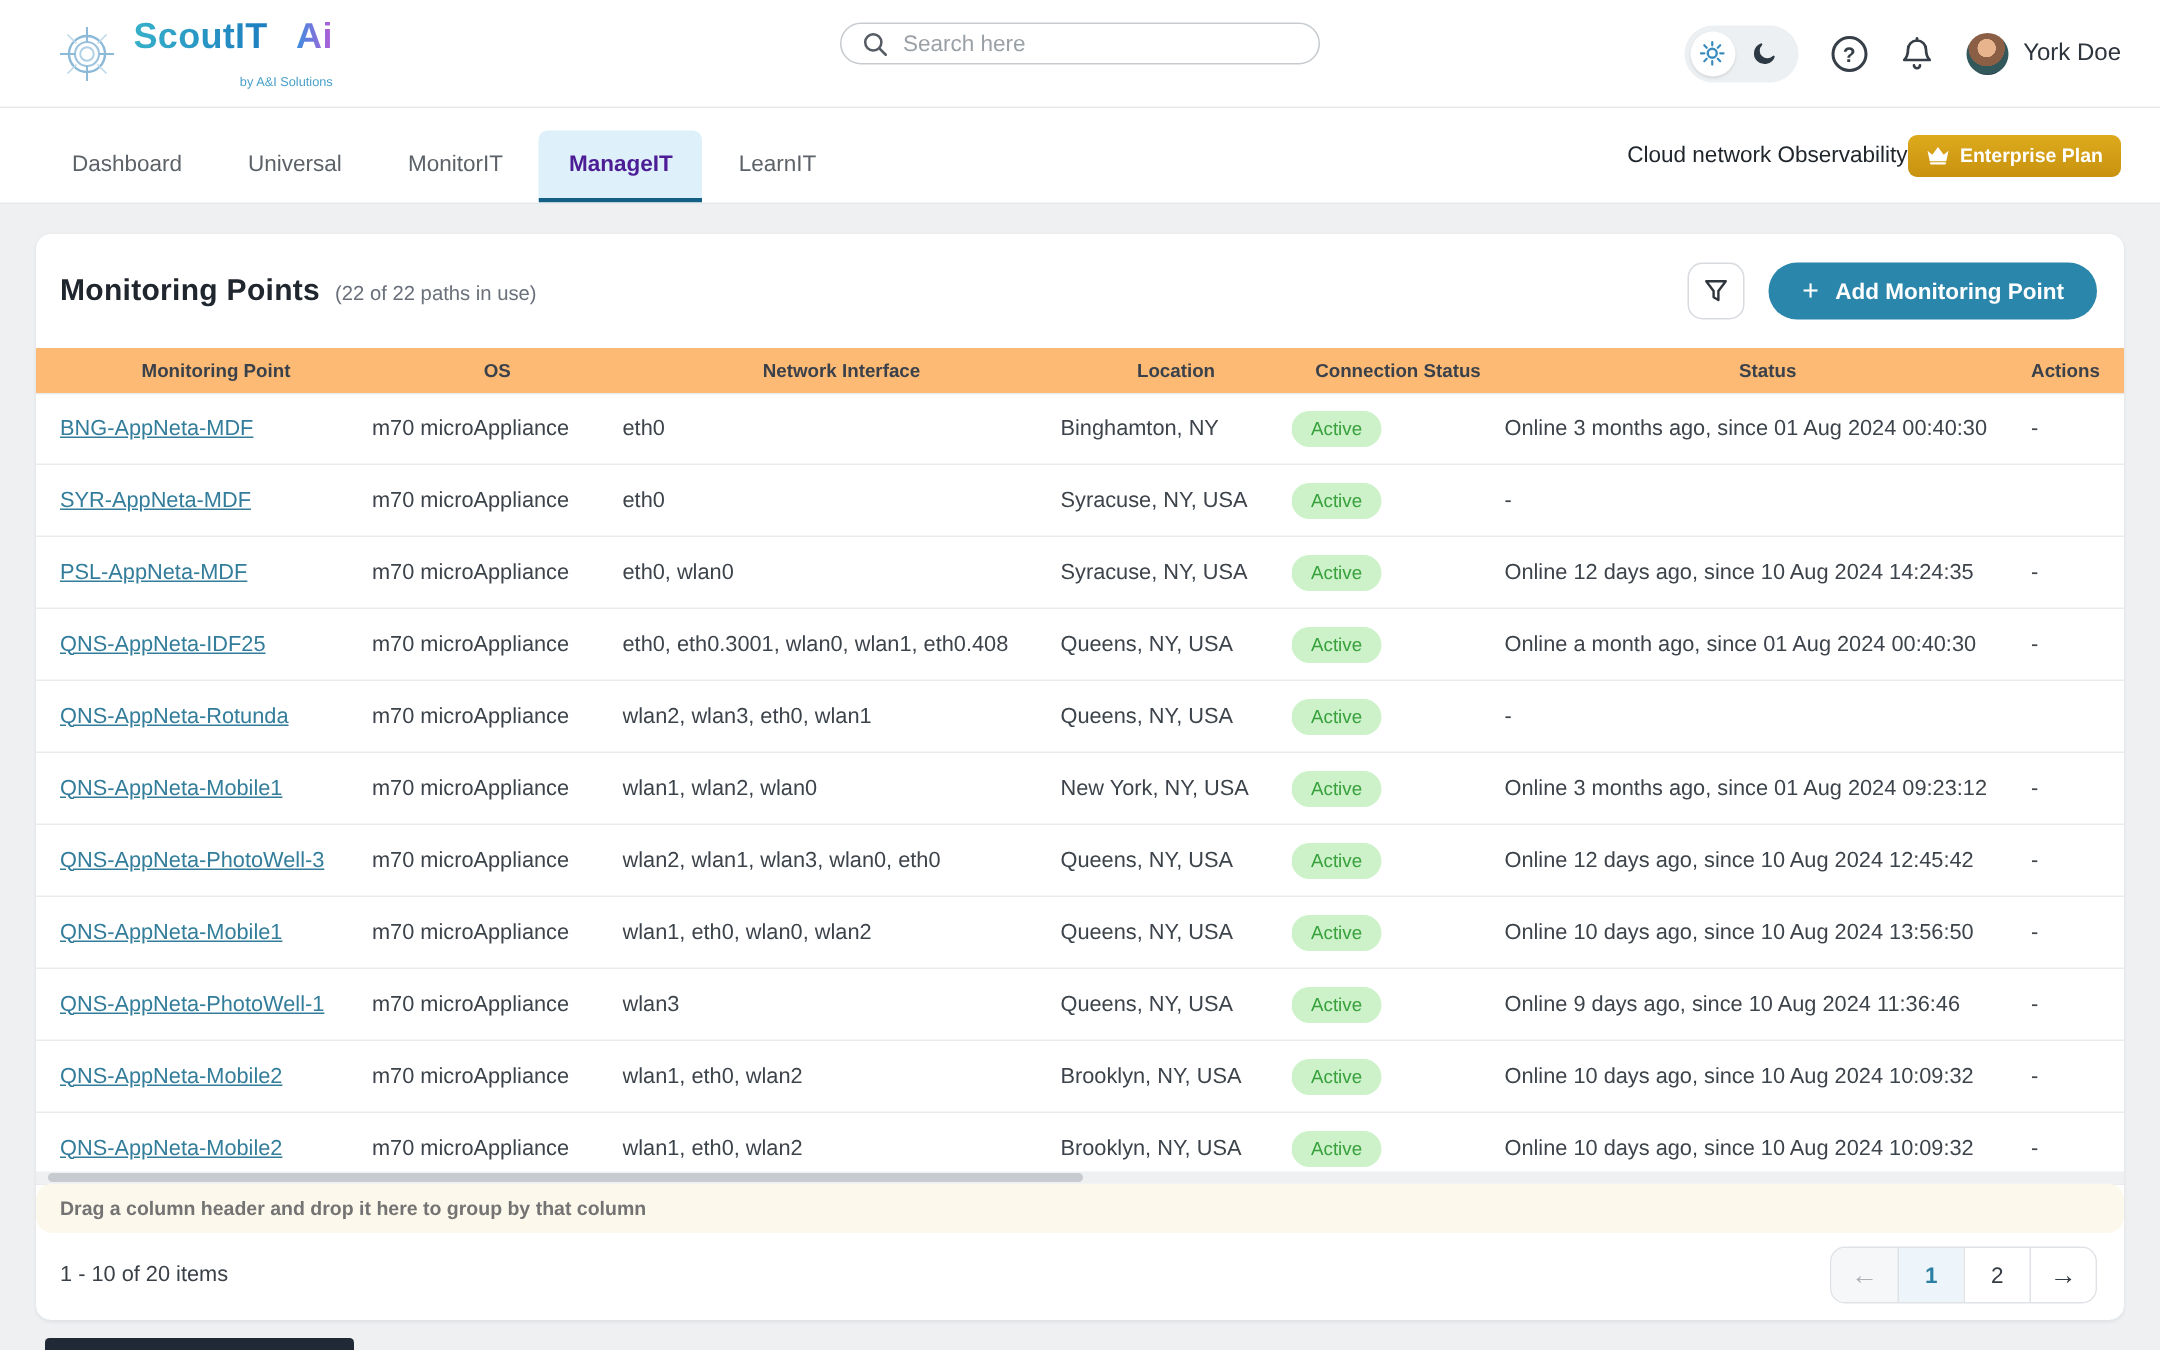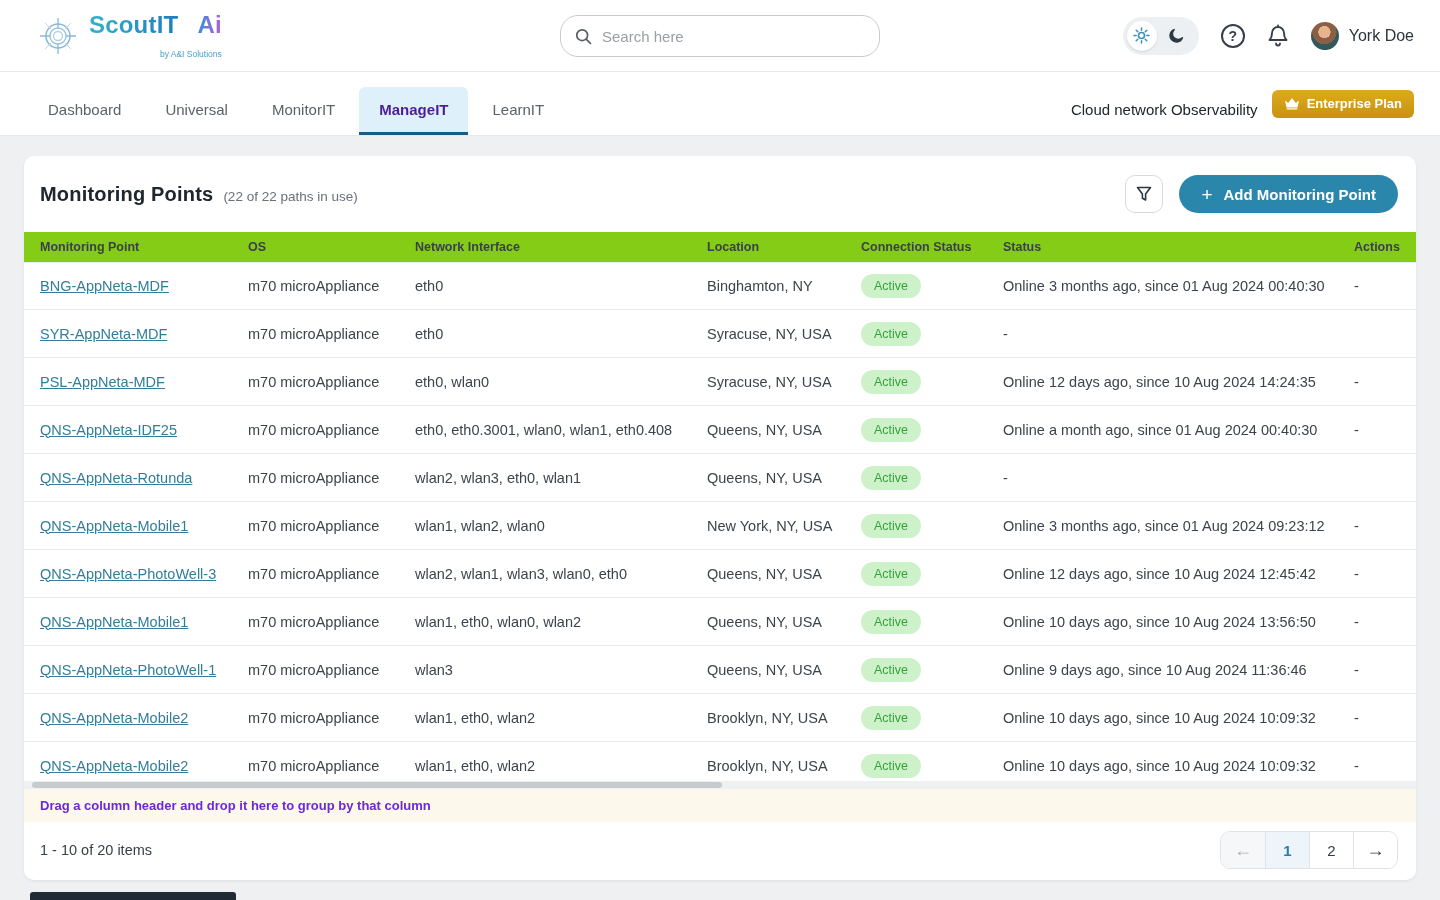--- a/index.html
+++ b/index.html
@@ -12,21 +12,21 @@
   .logo { display:flex; align-items:center; gap:9px; }
   .logo-text-wrap { display:flex; flex-direction:column; line-height:1; }
   .logo-line { font-size:24px; font-weight:700; letter-spacing:.2px; }
   .logo-scoutit { background:linear-gradient(90deg,#36b0c9,#1d7ec0);
     -webkit-background-clip:text; background-clip:text; color:transparent; }
   .logo-ai { background:linear-gradient(90deg,#3a8fdd,#b65cd8);
     -webkit-background-clip:text; background-clip:text; color:transparent; margin-left:19px; }
   .logo-tagline { font-size:8.5px; color:#4aa0c8; align-self:flex-end; margin-top:13px; }
 
   .search-box { position:absolute; left:50%; top:15px; transform:translateX(-50%);
-    width:320px; height:42px; border:1px solid #c7cbcf; border-radius:18px;
+    width:320px; height:28px; border:1px solid #c7cbcf; border-radius:18px;
     display:flex; align-items:center; gap:10px; padding:0 14px; background:#fff; }
   .search-box input { border:none; outline:none; font-size:15px; color:#3d434a;
     width:100%; font-family:inherit; background:transparent; }
   .search-box input::placeholder { color:#9aa0a6; }
 
   .top-right { margin-left:auto; display:flex; align-items:center; gap:22px; }
   .theme-toggle { display:flex; align-items:center; background:#edf0f2;
     border-radius:19px; height:38px; width:76px; padding:4px; gap:4px; }
   .theme-sun { width:30px; height:30px; border-radius:50%; background:#fff;
     display:flex; align-items:center; justify-content:center; cursor:pointer;
@@ -45,21 +45,21 @@
 
   
   .navbar { height:64px; background:#fff; display:flex; align-items:center;
     padding:0 26px 0 28px; border-bottom:1px solid #e7e9ea; }
   .nav-tabs { display:flex; align-items:flex-end; height:100%; gap:4px; }
   .tab { font-size:15px; color:#5c6268; padding:0 20px; height:48px; display:flex;
     align-items:center; cursor:pointer; border-bottom:3px solid transparent;
     border-radius:6px 6px 0 0; margin-bottom:0; }
   .tab.active { background:#def0fa; color:#4c1d95; font-weight:600;
     border-bottom:3px solid #135f86; }
-  .nav-right { margin-left:auto; display:flex; align-items:flex-end; gap:14px; }
+  .nav-right { margin-left:auto; display:flex; align-items:center; }
   .observability-label { font-size:15px; color:#20262c; }
   .plan-badge { display:flex; align-items:center; gap:7px; height:28px; padding:0 12px;
     background:linear-gradient(180deg,#ddaa1c,#c8920f); border-radius:6px;
     color:#fff; font-size:13px; font-weight:600; cursor:pointer; }
 
   
   .content { padding:20px 24px; }
   .card { background:#fff; border-radius:10px; box-shadow:0 1px 3px rgba(20,30,40,.07); overflow:hidden; }
   .card-head { display:flex; align-items:center; padding:19px 18px 19px 16px; }
   .card-title-wrap { display:flex; align-items:baseline; gap:10px; padding-left:0; }
@@ -69,36 +69,36 @@
   .filter-btn { width:38px; height:38px; border:1px solid #d7dade; border-radius:10px;
     background:#fff; cursor:pointer; display:flex; align-items:center; justify-content:center; }
   .add-btn { height:38px; border:none; border-radius:19px; background:#2b86ab; color:#fff;
     font-size:15px; font-weight:600; font-family:inherit; padding:0 22px; display:flex;
     align-items:center; gap:11px; cursor:pointer; }
   .add-plus { font-size:19px; font-weight:400; line-height:1; }
 
   
   .grid-cols { display:grid;
     grid-template-columns:208px 167px 292px 154px 142px 351px 1fr; align-items:center; }
-  .thead { background:#84cc16; height:30px; padding:0 16px; }
+  .thead { background:#fdba74; height:30px; padding:0 16px;text-align:center; }
   .th { font-size:12.5px; font-weight:700; color:#3a414a; }
   .tbody { }
   .tr { height:48px; padding:0 16px; border-bottom:1px solid #e9ebed; }
   .tbody .tr:first-child { border-top:1px solid #e9ebed; }
   .td { font-size:14.5px; color:#3d434a; white-space:nowrap; overflow:hidden; }
   .mp-link { color:#337d9b; text-decoration:underline; cursor:pointer; }
   .badge { display:inline-block; background:#cdf2c9; color:#38a03d; font-size:12.5px;
     padding:5px 13px; border-radius:13px; }
 
   .hscroll { height:8px; background:#eef0f1; margin-top:-9px; position:relative; }
   .hscroll .thumb { position:absolute; left:8px; top:1px; width:690px; height:6px;
     background:#c7cbd0; border-radius:3px; cursor:pointer; }
 
   .groupbar { background:#fdf8ec; padding:9px 16px; font-size:13px; font-weight:700;
-    color:#6d28d9; }
+    color:#737373;border-radius:11px; }
 
   
   .card-foot { display:flex; align-items:center; padding:10px 18px 12px 16px; height:58px; }
   .foot-summary { font-size:14.5px; color:#3a4047; }
   .pager { margin-left:auto; display:flex; border:1px solid #dfe2e6; border-radius:10px;
     overflow:hidden; height:38px; background:#fff; }
   .pg-btn { width:44px; border:none; border-left:1px solid #dfe2e6; background:#fff;
     font-size:15px; color:#343b42; font-family:inherit; display:flex; align-items:center;
     justify-content:center; cursor:pointer; }
   .pg-btn.prev { border-left:none; background:#f6f7f8; color:#aeb2b7; font-size:18px; }

